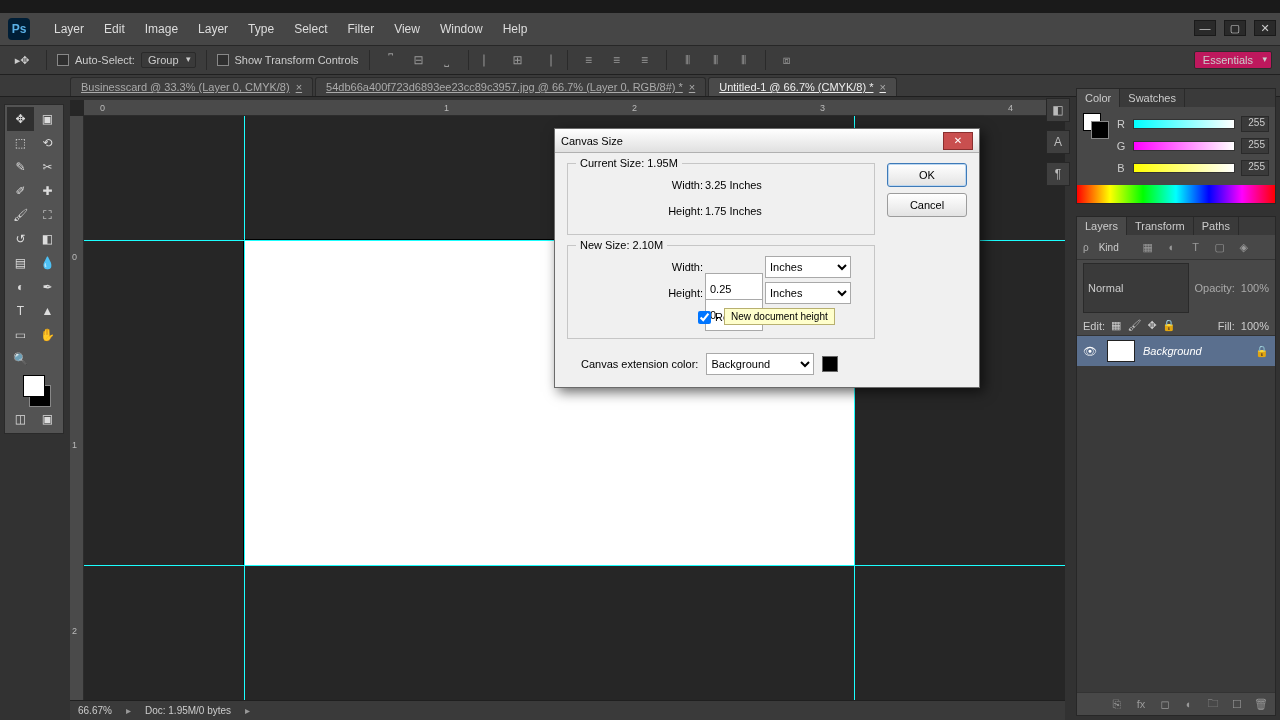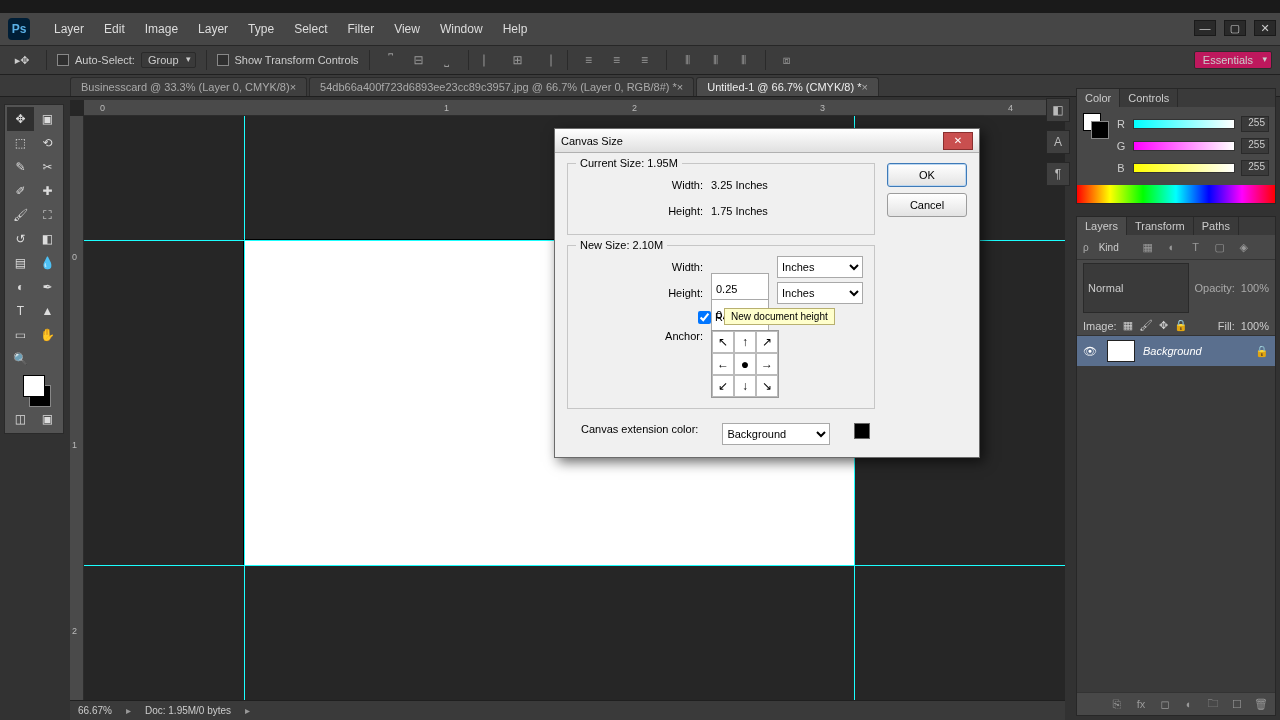--- a/index.html
+++ b/index.html
@@ -21,21 +21,21 @@
 .optbar .chk { width:12px; height:12px; border:1px solid #888; background:#2f2f2f; }
 .optbar .sel { background:#3a3a3a; border:1px solid #2a2a2a; padding:1px 16px 1px 6px; color:#ccc; border-radius:2px; position:relative; }
 .optbar .sel:after { content:"▾"; position:absolute; right:4px; font-size:9px; }
 .optbar .ic { width:22px; height:22px; border:1px solid transparent; display:flex; align-items:center; justify-content:center; color:#999; font-size:12px; }
 .optbar .divider { width:1px; height:20px; background:#2a2a2a; margin:0 4px; }
 .essentials-box { margin-left:auto; background:#be185d; border:1px solid #2b2b2b; padding:2px 18px 2px 8px; color:#ccc; position:relative; border-radius:2px;}
 .essentials-box:after { content:"▾"; position:absolute; right:4px; font-size:9px; }
 
 
 .doctabs { height: 22px; background: #3a3a3a; border-bottom: 1px solid #1f1f1f; display:flex; align-items:flex-end; padding-left: 70px; font-size: 11px; }
-.doctabs .tab { color:#aaa; padding:3px 10px; background:#3f3f3f; border:1px solid #2a2a2a; border-bottom:none; margin-right:2px; display:flex; align-items:center; border-radius:3px 3px 0 0;}
+.doctabs .tab { color:#aaa; padding:3px 10px; background:#3f3f3f; border:1px solid #2a2a2a; border-bottom:none; margin-right:2px; display:flex; align-items:center; gap:6px; border-radius:3px 3px 0 0;text-decoration:underline;}
 .doctabs .tab.active { background:#4a4a4a; color:#eee; }
 .doctabs .tab .x { color:#aaa; cursor:pointer; }
 
 
 .toolbox { position: absolute; left: 4px; top: 104px; width: 60px; background: #535353; border: 1px solid #2a2a2a; display:flex; flex-wrap:wrap; padding:2px; }
 .toolbox .t { width:27px; height:24px; color:#ddd; display:flex; align-items:center; justify-content:center; font-size:12px; cursor:pointer; }
 .t.active { background:#2f2f2f; }
 .swatches { display:flex; flex-direction:column; align-items:center; margin-top:4px; width:100%; }
 .swatch-fg { width:22px; height:22px; background:#fff; border:1px solid #000; position:relative; z-index:2; }
 .swatch-bg { width:22px; height:22px; background:#000; border:1px solid #888; margin-top:-12px; margin-left:12px; }
@@ -87,31 +87,31 @@
 .dialog .dtitle { height:24px; background: linear-gradient(#fff,#e0e0e0); border-bottom:1px solid #b0b0b0; display:flex; align-items:center; padding:0 6px; }
 .dialog .dtitle .t { flex:1; }
 .dialog .dtitle .close { width:30px; height:18px; background:#c94f4f; color:#fff; display:flex; align-items:center; justify-content:center; border:1px solid #8a2f2f; font-size:10px; cursor:pointer; }
 .dialog .dbody { padding:10px 12px 12px 12px; display:flex; gap:12px; }
 .dialog .leftcol { flex:1; }
 .dialog .rightcol-d { width:80px; display:flex; flex-direction:column; gap:6px; }
 .dlg-btn { height:24px; background: linear-gradient(#fff,#e3e3e3); border:1px solid #9c9c9c; border-radius:3px; display:flex; align-items:center; justify-content:center; cursor:pointer; }
 .dlg-btn.primary { border-color:#3e7ab8; box-shadow: inset 0 0 0 1px #bcd7f0; }
 .fieldset { border:1px solid #c6c6c6; padding:8px 10px 10px 10px; margin-bottom:10px; position:relative; }
 .fieldset .legend { position:absolute; top:-7px; left:8px; background:#f0f0f0; padding:0 4px; font-size:11px; }
-.frow { display:flex; align-items:center; height:26px; gap:8px; }
+.frow { display:flex; align-items:center; height:26px; gap:2px; }
 .frow .flab { width:125px; text-align:right; }
 .frow .fval { }
 .frow input[type=text] { width:58px; height:32px; border:1px solid #a9a9a9; background:#fff; padding:0 4px; font-size:11px;margin-top:43px; }
 .frow select { width:86px; height:22px; border:1px solid #a9a9a9; background:#fff; font-size:11px; }
 .chkrow { display:flex; align-items:center; padding-left:120px; height:22px; gap:4px; position:relative;}
 .anchor-grid { display:grid; grid-template-columns: repeat(3,22px); grid-template-rows: repeat(3,22px); gap:0; border:1px solid #999; }
 .anchor-grid .ac { border:1px solid #bbb; display:flex; align-items:center; justify-content:center; font-size:12px; cursor:pointer; background:#fff;}
 .anchor-grid .ac.center { font-size:14px; }
 .tooltip { position:absolute; background:#ffffcc; border:1px solid #b8b070; padding:2px 6px; font-size:10px; white-space:nowrap; z-index:5; }
-.ext-row { display:flex; gap:24px; padding:4px 0 0 14px;}
+.ext-row { display:flex; align-items:center; gap:8px; padding:4px 0 0 14px;}
 .ext-row select { width:108px; height:22px; border:1px solid #a9a9a9; background:#fff; font-size:11px;}
 .ext-row .swatch { width:16px; height:16px; background:#000; border:1px solid #666; }
 </style>
 </head>
 <body>
 
 <div class="titlebar"></div>
 <div class="win-controls">
   <div class="win-btn">—</div>
   <div class="win-btn">▢</div>
@@ -238,21 +238,21 @@
 <div class="rtabs">
   <div class="rt">◧</div>
   <div class="rt">A</div>
   <div class="rt">¶</div>
 </div>
 
 <div class="rightcol">
   <div class="panel">
     <div class="ptabs">
       <div class="pt active">Color</div>
-      <div class="pt">Controls</div>
+      <div class="pt">Swatches</div>
     </div>
     <div class="body">
       <div style="display:flex; gap:6px;">
         <div style="position:relative; width:26px; height:26px;">
           <div style="position:absolute;width:18px;height:18px;background:#fff;border:1px solid #000;"></div>
           <div style="position:absolute;left:8px;top:8px;width:18px;height:18px;background:#000;border:1px solid #888;"></div>
         </div>
         <div style="flex:1;">
           <div class="color-row">
               <span class="lbl">R</span>
@@ -289,21 +289,21 @@
       <div class="li">T</div>
       <div class="li">▢</div>
       <div class="li">◈</div>
     </div>
     <div class="blend-row">
       <div class="sel2">Normal</div>
       <span class="lab">Opacity:</span>
       <span class="lab">100%</span>
     </div>
     <div class="lock-row">
-      <span class="lab">Image:</span>
+      <span class="lab">Edit:</span>
       <div class="li">▦</div>
       <div class="li">🖌</div>
       <div class="li">✥</div>
       <div class="li">🔒</div>
       <span class="lab" style="margin-left:auto">Fill:</span>
       <span class="lab">100%</span>
     </div>
     <div class="layer-item">
       <div class="eye">👁</div>
       <div class="thumb"></div>
@@ -351,34 +351,20 @@
         <div class="frow">
           <div class="flab">Height:</div>
           <input type="text" value="0." style="">
           <select><option>Inches</option></select>
         </div>
         <div class="chkrow">
           <input type="checkbox" checked="" style="">
           <span>Re</span>
           <div class="tooltip" style="left:146px; top:2px;">New document height</div>
         </div>
-        <div class="frow" style="height:auto; align-items:flex-start; margin-top:2px;">
-          <div class="flab">Anchor:</div>
-          <div class="anchor-grid">
-            <div class="ac">↖</div>
-            <div class="ac">↑</div>
-            <div class="ac">↗</div>
-            <div class="ac">←</div>
-            <div class="ac center">●</div>
-            <div class="ac">→</div>
-            <div class="ac">↙</div>
-            <div class="ac">↓</div>
-            <div class="ac">↘</div>
-          </div>
-        </div>
       </div>
       <div class="ext-row">
         <span>Canvas extension color:</span>
         <select><option>Background</option></select>
         <div class="swatch"></div>
       </div>
     </div>
     <div class="rightcol-d">
       <div class="dlg-btn primary">OK</div>
       <div class="dlg-btn">Cancel</div>

